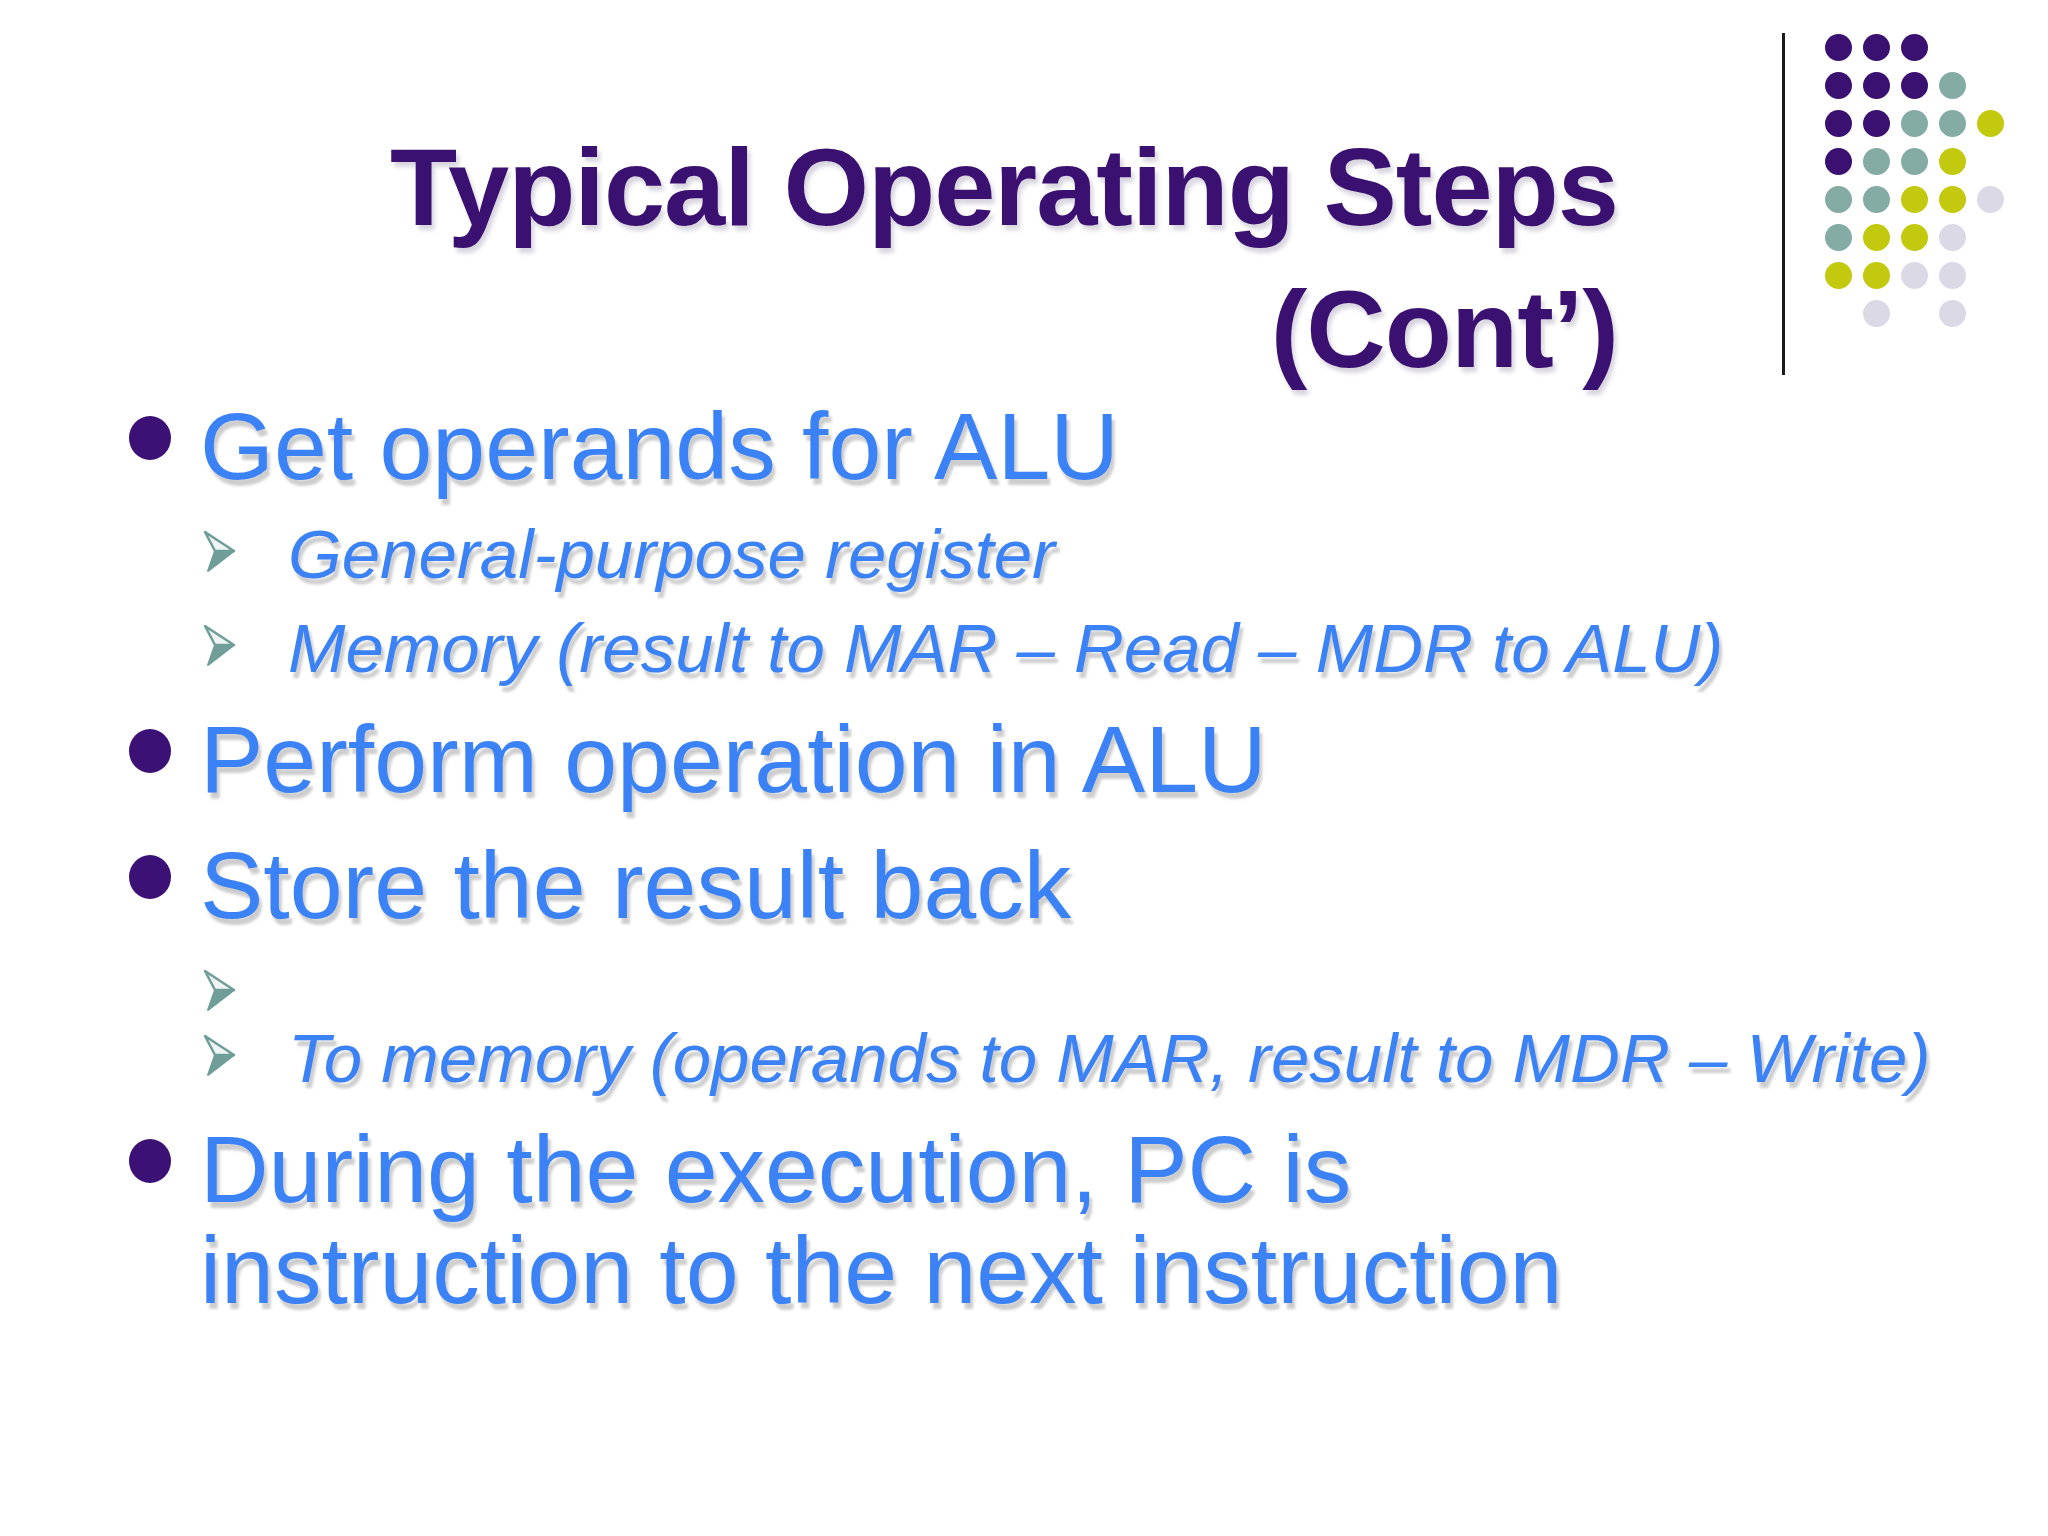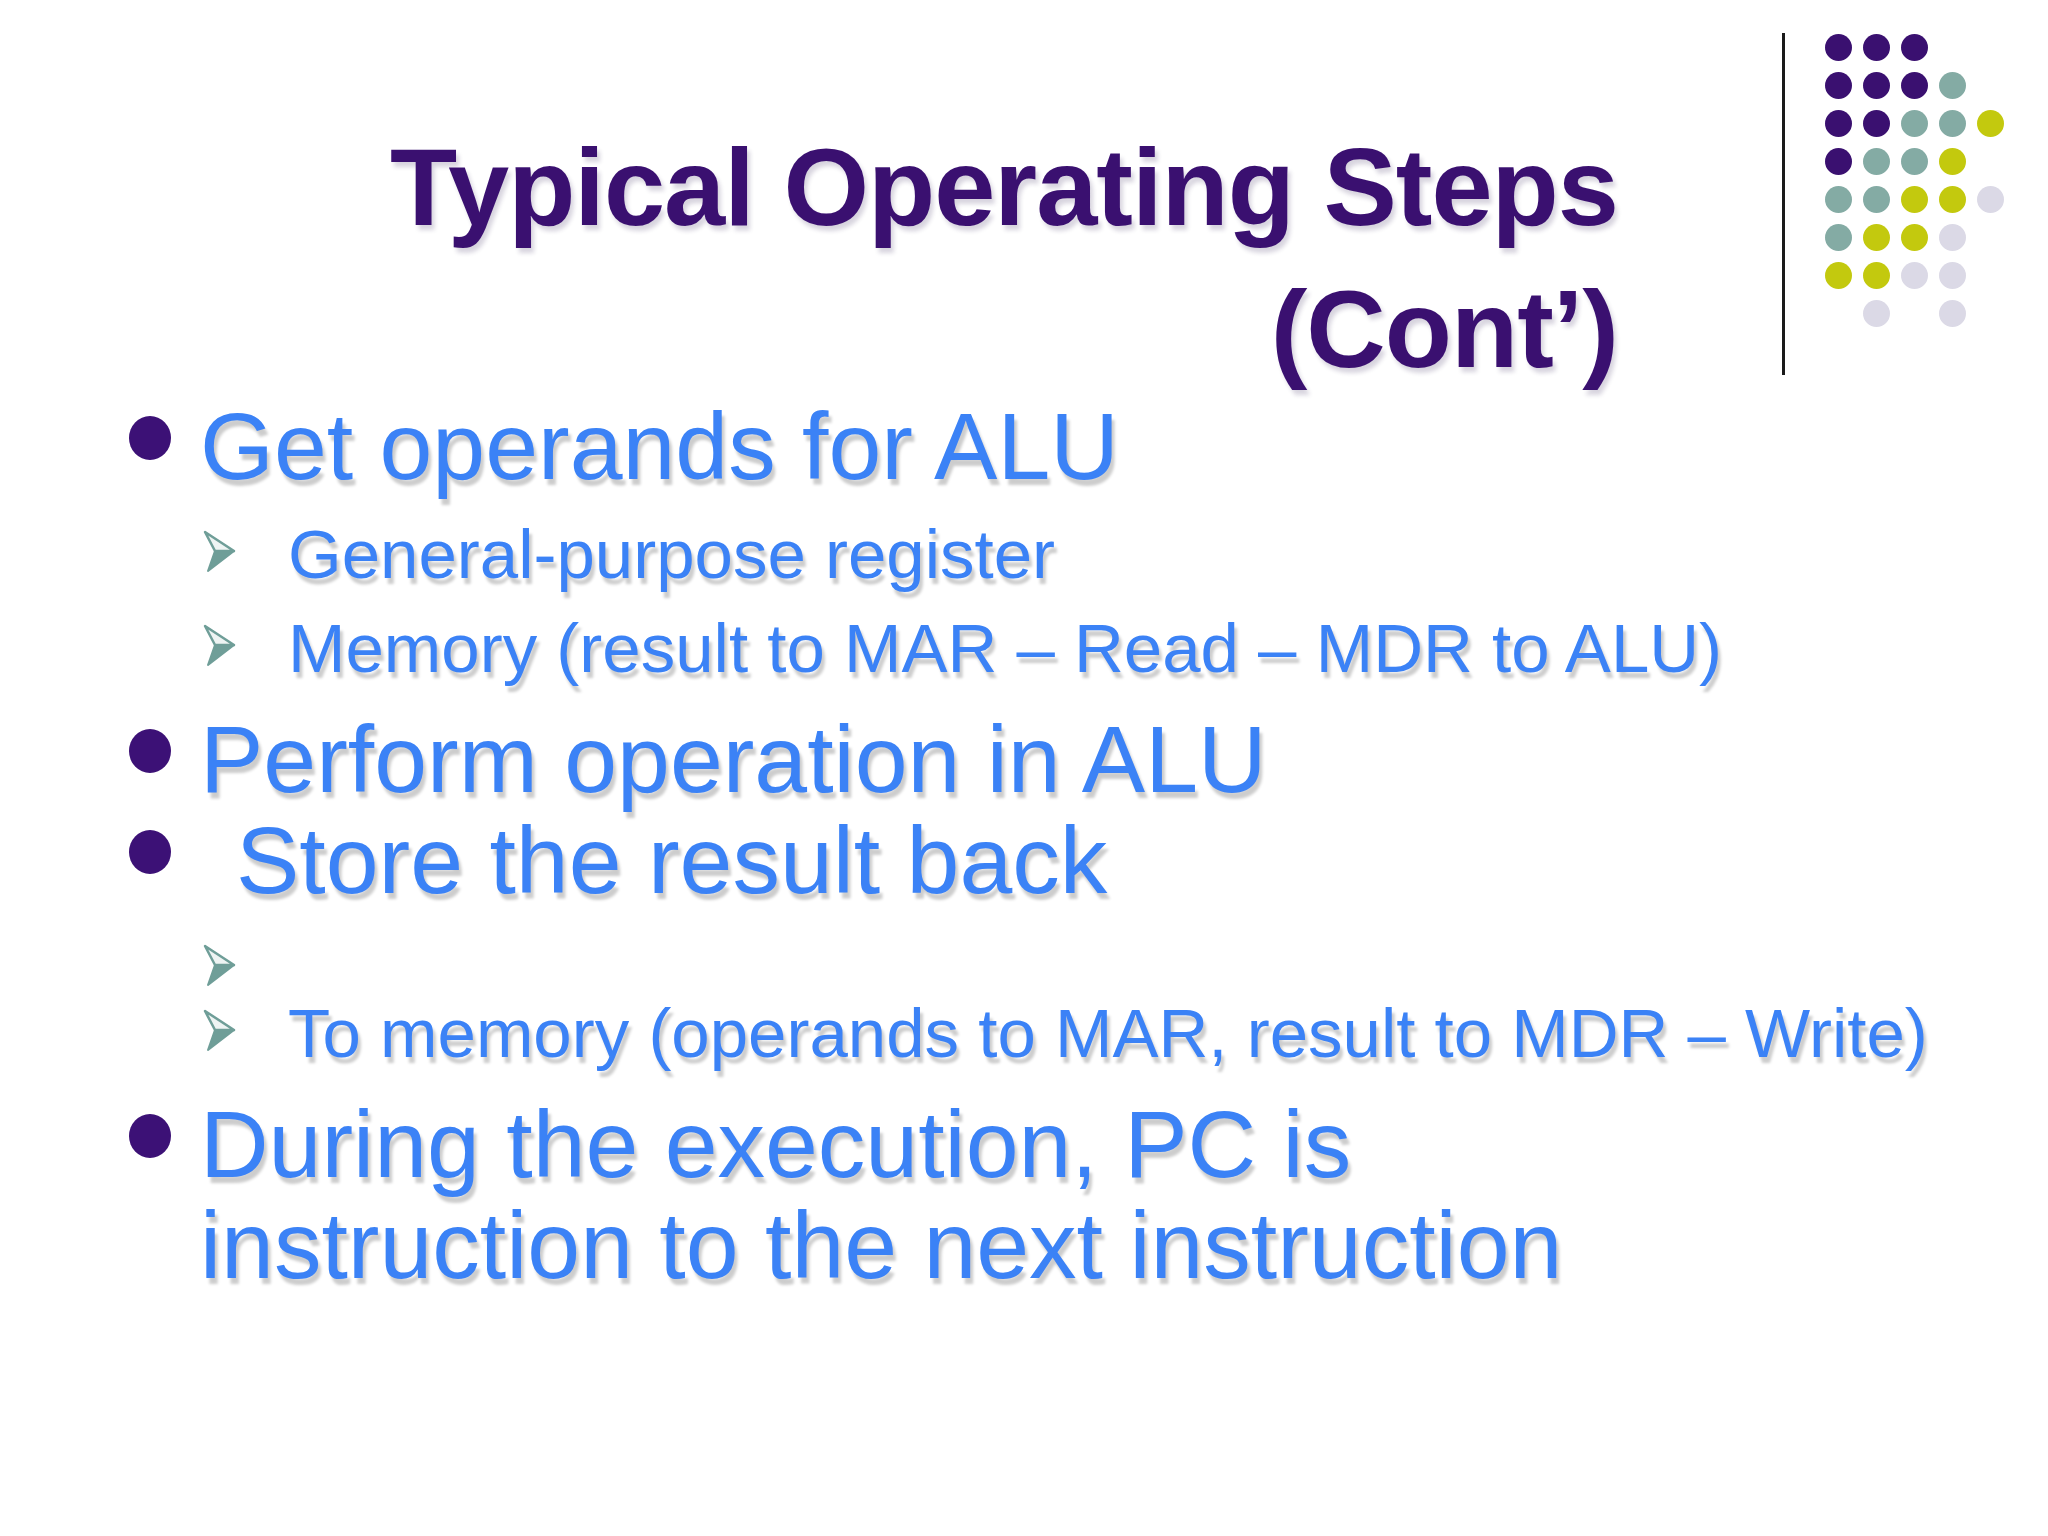--- a/index.html
+++ b/index.html
@@ -32,30 +32,30 @@
   .dots .cell{width:38px;height:38px;display:flex;align-items:center;justify-content:center;}
   .dots .dot{width:27px;height:27px;border-radius:50%;}
 
   
   .content{position:absolute;left:129px;top:396px;width:1850px;}
   .item{display:flex;align-items:flex-start;margin-top:0;color:#3b82f6;}
   .item .text{text-shadow:3px 6px 3px rgba(0,0,0,0.20);}
   .item.l1{font-size:95px;line-height:101px;}
   .item.l1 .marker{flex:0 0 71px;}
   .item.l1 .text{max-width:1520px;}
-  .item.l2{font-size:69px;line-height:94px;padding-left:74px;}
+  .item.l2{font-size:69px;line-height:94px;padding-left:74px;font-style:italic;}
   .item.l2 .marker{flex:0 0 85px;}
   .bullet-dot{
     width:42px;height:44px;border-radius:50%;margin-top:20px;
     background:var(--bullet-color,#3C1176);
   }
   .arrow-marker{display:block;margin-top:19px;}
   .item.l1 + .item.l2{margin-top:11px;}
   .item.l2 + .item.l1{margin-top:13px;}
-  .item.l1 + .item.l1{gap:36px;}
+  .item.l1 + .item.l1{margin-top:25px;}
 </style>
 </head>
 <body>
 
 <div class="slide">
 
   <h1 class="title">
     <span class="tline">Typical Operating Steps</span>
     <span class="tline">(Cont’)</span>
   </h1>

